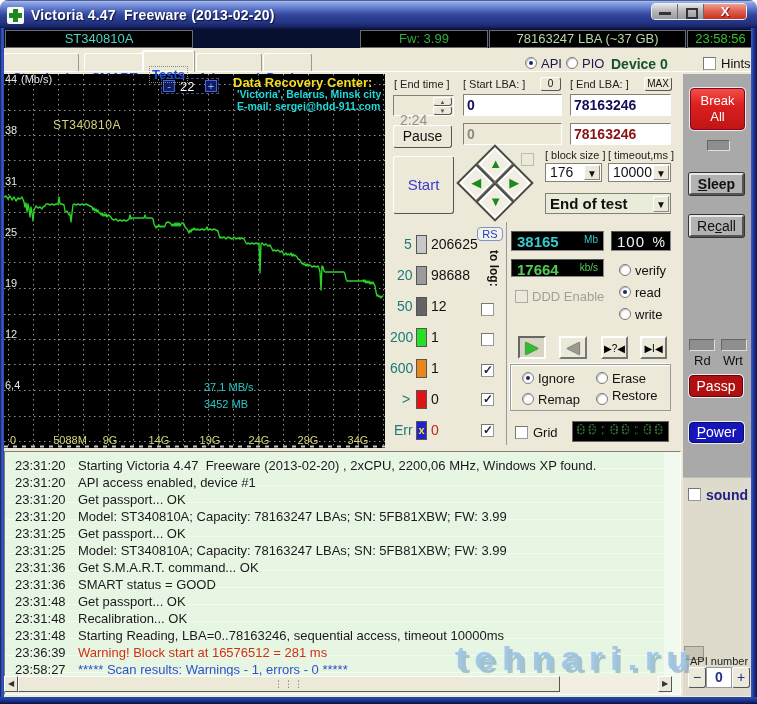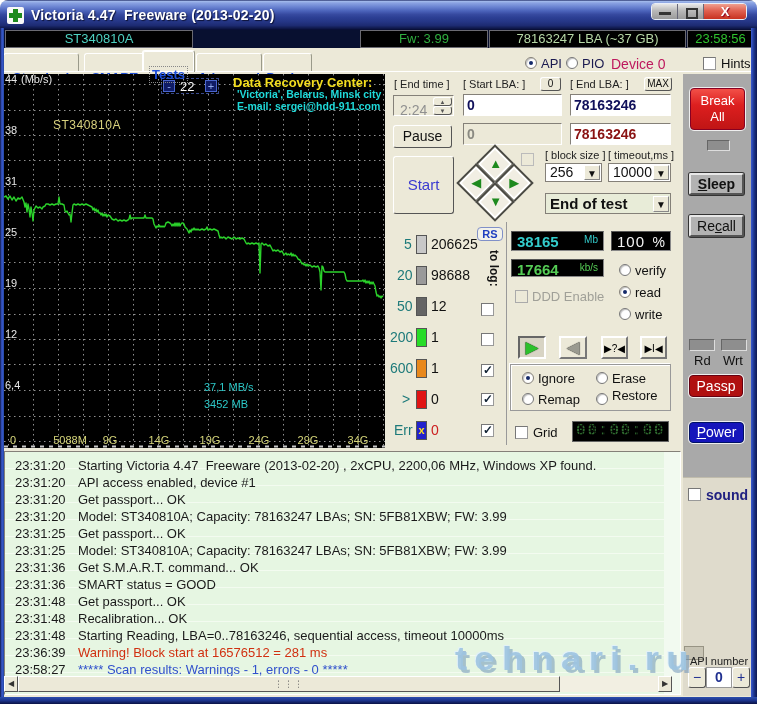--- a/index.html
+++ b/index.html
@@ -89,21 +89,21 @@
   <div class="tab" style="left:3px;width:76px;">Standard</div>
   <div class="tab" style="left:84px;width:61px;">SMART</div>
   <div class="tab active" style="left:142px;width:53px;"><span style="border:1px dotted #888;padding:0 2px;">Tests</span></div>
   <div class="tab" style="left:196px;width:66px;">Advanced</div>
   <div class="tab" style="left:263px;width:49px;">Device</div>
   <div id="tabline" class="abs"></div>
   <div class="radio sel" style="left:525px;top:57px;"></div>
   <div class="rtext" style="left:541px;top:56px;color:#1a1a50;">API</div>
   <div class="radio" style="left:566px;top:57px;"></div>
   <div class="rtext" style="left:582px;top:56px;color:#1a1a50;">PIO</div>
-  <div class="rtext" style="left:611px;top:56px;color:#be185d;font-weight:normal;font-size:14px;">Device 0</div>
+  <div class="rtext" style="left:611px;top:56px;color:#14532d;font-weight:bold;font-size:14px;">Device 0</div>
   <div class="check" style="left:703px;top:57px;"></div>
   <div class="rtext" style="left:721px;top:56px;">Hints</div>
 
   <div id="graph" class="abs" style="left:4px;top:74px;width:381px;height:374px;background:#000;overflow:hidden;">
       <svg width="381" height="374" viewBox="0 0 381 374" style="position:absolute;left:0;top:0;">
 <g stroke="#909090" stroke-width="1" stroke-dasharray="1.5,3.5">
 <line x1="4.5" y1="0" x2="4.5" y2="374"></line>
 <line x1="29.5" y1="0" x2="29.5" y2="374"></line>
 <line x1="54.5" y1="0" x2="54.5" y2="374"></line>
 <line x1="79.5" y1="0" x2="79.5" y2="374"></line>
@@ -163,21 +163,21 @@
   <div class="abs gtx" style="left:200px;top:324px;color:#2cc8c8;font-size:11px;">3452 MB</div>
   <div class="abs" style="left:157px;top:4px;width:58px;height:16px;border:1px dashed #3a4a8a;">
     <div style="position:absolute;left:1px;top:1px;width:12px;height:12px;background:#101c66;border:1px solid #4a66cc;color:#8fa8ee;font-size:11px;line-height:10px;text-align:center;">-</div>
     <div style="position:absolute;left:18px;top:0px;color:#fff;font-size:13px;">22</div>
     <div style="position:absolute;right:1px;top:1px;width:12px;height:12px;background:#101c66;border:1px solid #4a66cc;color:#8fa8ee;font-size:11px;line-height:10px;text-align:center;">+</div>
   </div>
 </div>
 
   <div class="lbl" style="left:394px;top:78px;">[ End time ]</div>
   <div class="abs" style="left:393px;top:95px;width:61px;height:21px;background:#ece9d8;border:1px solid #fff;border-top-color:#848078;border-left-color:#848078;">
-    <div style="position:absolute;left:6px;top:6px;color:#909090;font-size:14px;">2:24</div>
+    <div style="position:absolute;left:6px;top:16px;color:#909090;font-size:14px;">2:24</div>
     <div class="btn" style="left:39px;top:1px;width:19px;height:9px;font-size:6px;line-height:8px;color:#555;">▲</div>
     <div class="btn" style="left:39px;top:10px;width:19px;height:9px;font-size:6px;line-height:8px;color:#555;">▼</div>
   </div>
   <div class="lbl" style="left:463px;top:78px;">[ Start LBA: ]</div>
   <div class="btn" style="left:540px;top:77px;width:21px;height:14px;font-size:10px;line-height:12px;">0</div>
   <div class="inp" style="left:463px;top:94px;width:99px;height:22px;color:#10105a;line-height:20px;">0</div>
   <div class="lbl" style="left:570px;top:78px;">[ End LBA: ]</div>
   <div class="btn" style="left:644px;top:77px;width:28px;height:14px;font-size:10px;line-height:12px;">MAX</div>
   <div class="inp" style="left:570px;top:94px;width:101px;height:22px;color:#10105a;line-height:20px;">78163246</div>
   <div class="btn" style="left:393px;top:125px;width:59px;height:23px;font-size:14px;line-height:21px;">Pause</div>
@@ -187,21 +187,21 @@
 
   <div class="abs" style="left:462px;top:150px;width:67px;height:67px;">
     <div class="dpad" style="left:19px;top:0px;"><span style="transform:rotate(-45deg);">▲</span></div>
     <div class="dpad" style="left:0px;top:19px;"><span style="transform:rotate(-45deg);">◀</span></div>
     <div class="dpad" style="left:38px;top:19px;"><span style="transform:rotate(-45deg);">▶</span></div>
     <div class="dpad" style="left:19px;top:38px;"><span style="transform:rotate(-45deg);">▼</span></div>
   </div>
   <div class="check" style="left:521px;top:153px;background:#ece9d8;border-color:#bbb;"></div>
   <div class="lbl" style="left:545px;top:149px;">[ block size ]</div>
   <div class="sel" style="left:545px;top:163px;width:57px;height:19px;">
-      <span>256</span>
+      <span>176</span>
       <i>▼</i>
     </div>
   <div class="lbl" style="left:608px;top:149px;">[ timeout,ms ]</div>
   <div class="sel" style="left:608px;top:163px;width:63px;height:19px;">
       <span>10000</span>
       <i>▼</i>
     </div>
   <div class="sel" style="left:545px;top:193px;width:126px;height:21px;background:#e8ecd8;">
       <span style="font-weight:bold;font-size:15px;top:1px;">End of test</span>
       <i style="top:2px;">▼</i>
@@ -236,21 +236,21 @@
   <div class="srow" style="top:390px;">
       <span class="sn" style="left:402px;">&gt;</span>
       <span class="chip" style="background:#e01414;"></span>
       <span class="sc">0</span>
     </div>
   <div class="srow" style="top:421px;">
       <span class="sn" style="left:394px;">Err</span>
       <span class="chip" style="background:#2222cc;color:#ffe020;font-size:11px;font-weight:bold;text-align:center;line-height:17px;">x</span>
       <span class="sc" style="color:#cc2020;">0</span>
     </div>
-  <div class="abs" style="left:477px;top:227px;width:26px;height:14px;border:1px solid #8090c8;border-radius:4px;background:#f2f2ea;color:#2040c0;font-size:11px;text-align:center;line-height:12px;font-weight:bold;">RS</div>
+  <div class="abs" style="left:477px;top:227px;width:26px;height:14px;border:1px solid #8090c8;border-radius:4px;background:#f2f2ea;color:#2040c0;font-size:11px;text-align:center;line-height:12px;">RS</div>
   <div class="abs" style="left:487px;top:250px;font-size:12px;font-weight:bold;color:#111;writing-mode:vertical-rl;">to log:</div>
   <div class="check" style="left:481px;top:303px;"></div>
   <div class="check" style="left:481px;top:333px;"></div>
   <div class="check on" style="left:481px;top:364px;"></div>
   <div class="check on" style="left:481px;top:393px;"></div>
   <div class="check on" style="left:481px;top:424px;"></div>
 
   <div class="lcd" style="left:511px;top:231px;width:93px;height:20px;">
       <span style="color:#33cccc;">38165</span>
       <em style="color:#33cccc;">Mb</em>

